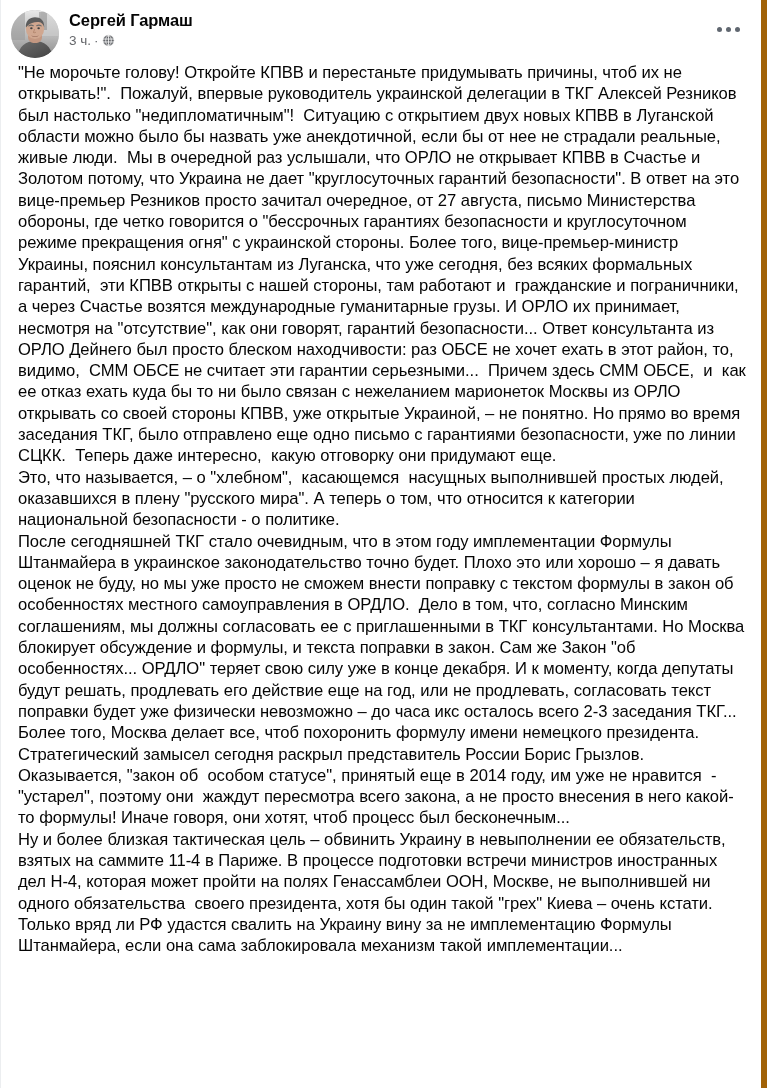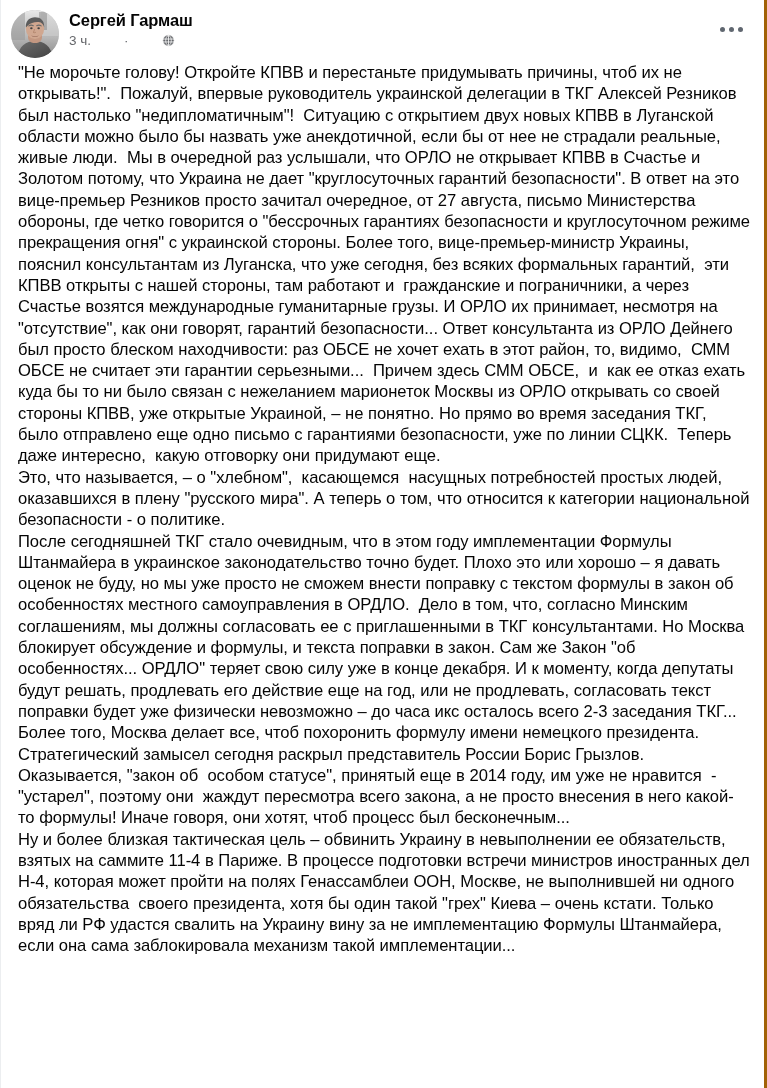--- a/index.html
+++ b/index.html
@@ -12,21 +12,21 @@
     height: 1088px;
     font-family: "Liberation Sans", "DejaVu Sans", sans-serif;
     -webkit-font-smoothing: antialiased;
   }
   .post-card {
     position: relative;
     width: 767px;
     height: 1088px;
     background: #ffffff;
     border-left: 1px solid #eceef0;
-    border-right: 3px solid #a16207;
+    border-right: 6px solid #a16207;
     box-sizing: border-box;
     overflow: hidden;
   }
   .post-header {
     display: flex;
     align-items: flex-start;
     padding: 9px 12px 6px 10px;
     position: relative;
     height: 58px;
     box-sizing: border-box;
@@ -56,21 +56,20 @@
     color: #050505;
     line-height: 21px;
     letter-spacing: -0.1px;
     white-space: nowrap;
   }
   .meta-row {
     display: flex;
     align-items: center;
     margin-top: 1px;
     line-height: 17px;
-    gap: 30px;
   }
   .timestamp {
     font-size: 13.5px;
     color: #65676b;
     line-height: 17px;
   }
   .meta-sep {
     font-size: 13.5px;
     color: #65676b;
     margin: 0 3px;
@@ -180,19 +179,19 @@
 
     <div class="menu-button" title="Еще">
       <i></i>
       <i></i>
       <i></i>
     </div>
   </div>
 
   <div class="post-body">
     <p class="post-paragraph">"Не морочьте голову! Откройте КПВВ и перестаньте придумывать причины, чтоб их не открывать!".  Пожалуй, впервые руководитель украинской делегации в ТКГ Алексей Резников был настолько "недипломатичным"!  Ситуацию с открытием двух новых КПВВ в Луганской области можно было бы назвать уже анекдотичной, если бы от нее не страдали реальные, живые люди.  Мы в очередной раз услышали, что ОРЛО не открывает КПВВ в Счастье и Золотом потому, что Украина не дает "круглосуточных гарантий безопасности". В ответ на это вице-премьер Резников просто зачитал очередное, от 27 августа, письмо Министерства обороны, где четко говорится о "бессрочных гарантиях безопасности и круглосуточном режиме прекращения огня" с украинской стороны. Более того, вице-премьер-министр Украины, пояснил консультантам из Луганска, что уже сегодня, без всяких формальных гарантий,  эти КПВВ открыты с нашей стороны, там работают и  гражданские и пограничники, а через Счастье возятся международные гуманитарные грузы. И ОРЛО их принимает, несмотря на "отсутствие", как они говорят, гарантий безопасности... Ответ консультанта из ОРЛО Дейнего был просто блеском находчивости: раз ОБСЕ не хочет ехать в этот район, то, видимо,  СММ ОБСЕ не считает эти гарантии серьезными...  Причем здесь СММ ОБСЕ,  и  как ее отказ ехать куда бы то ни было связан с нежеланием марионеток Москвы из ОРЛО открывать со своей стороны КПВВ, уже открытые Украиной, – не понятно. Но прямо во время заседания ТКГ, было отправлено еще одно письмо с гарантиями безопасности, уже по линии СЦКК.  Теперь даже интересно,  какую отговорку они придумают еще.</p>
-    <p class="post-paragraph">Это, что называется, – о "хлебном",  касающемся  насущных потребностей простых людей, оказавшихся в плену "русского мира". А теперь о том, что относится к категории национальной безопасности - о политике.</p>
+    <p class="post-paragraph">Это, что называется, – о "хлебном",  касающемся  насущных выполнившей простых людей, оказавшихся в плену "русского мира". А теперь о том, что относится к категории национальной безопасности - о политике.</p>
     <p class="post-paragraph">После сегодняшней ТКГ стало очевидным, что в этом году имплементации Формулы Штанмайера в украинское законодательство точно будет. Плохо это или хорошо – я давать оценок не буду, но мы уже просто не сможем внести поправку с текстом формулы в закон об особенностях местного самоуправления в ОРДЛО.  Дело в том, что, согласно Минским соглашениям, мы должны согласовать ее с приглашенными в ТКГ консультантами. Но Москва блокирует обсуждение и формулы, и текста поправки в закон. Сам же Закон "об особенностях... ОРДЛО" теряет свою силу уже в конце декабря. И к моменту, когда депутаты будут решать, продлевать его действие еще на год, или не продлевать, согласовать текст поправки будет уже физически невозможно – до часа икс осталось всего 2-3 заседания ТКГ...</p>
     <p class="post-paragraph">Более того, Москва делает все, чтоб похоронить формулу имени немецкого президента. Стратегический замысел сегодня раскрыл представитель России Борис Грызлов. Оказывается, "закон об  особом статусе", принятый еще в 2014 году, им уже не нравится  - "устарел", поэтому они  жаждут пересмотра всего закона, а не просто внесения в него какой-то формулы! Иначе говоря, они хотят, чтоб процесс был бесконечным...</p>
     <p class="post-paragraph">Ну и более близкая тактическая цель – обвинить Украину в невыполнении ее обязательств, взятых на саммите 11-4 в Париже. В процессе подготовки встречи министров иностранных дел Н-4, которая может пройти на полях Генассамблеи ООН, Москве, не выполнившей ни одного обязательства  своего президента, хотя бы один такой "грех" Киева – очень кстати. Только вряд ли РФ удастся свалить на Украину вину за не имплементацию Формулы Штанмайера, если она сама заблокировала механизм такой имплементации...</p>
   </div>
 
 </div>
 
 </body></html>

